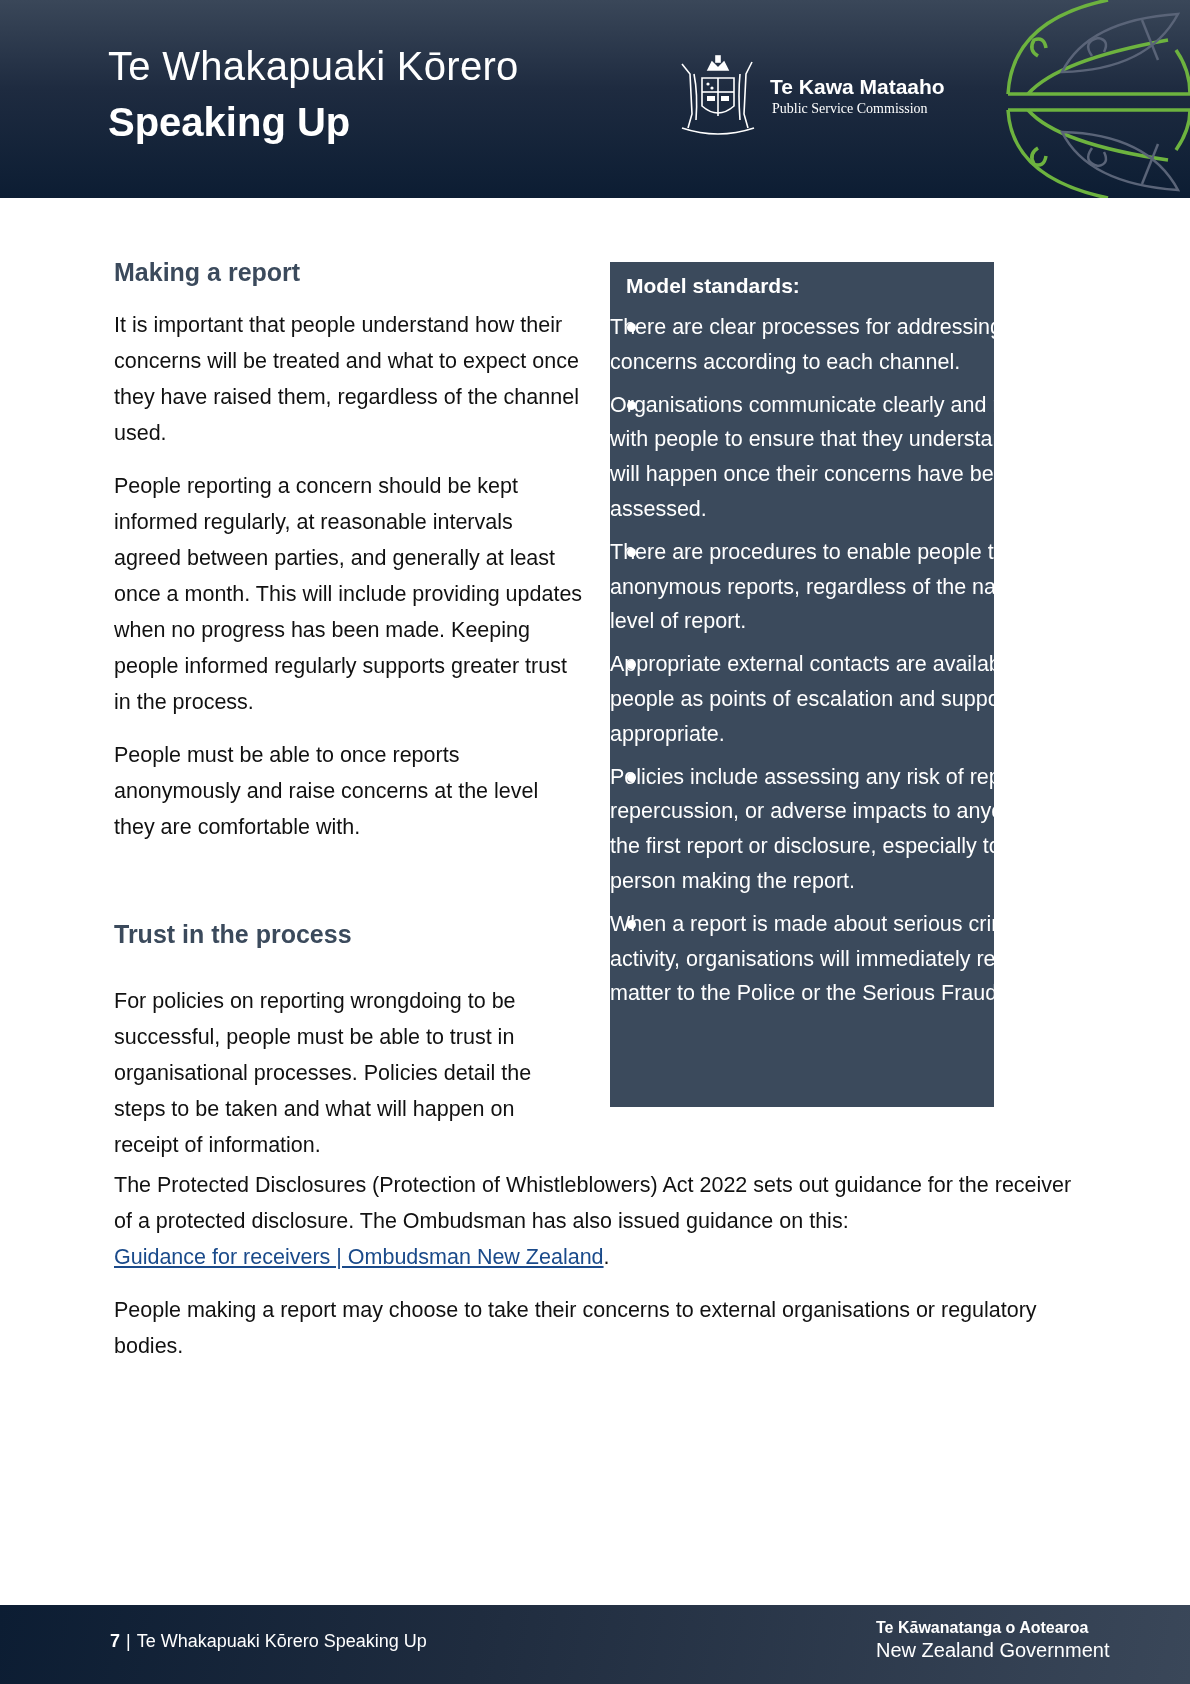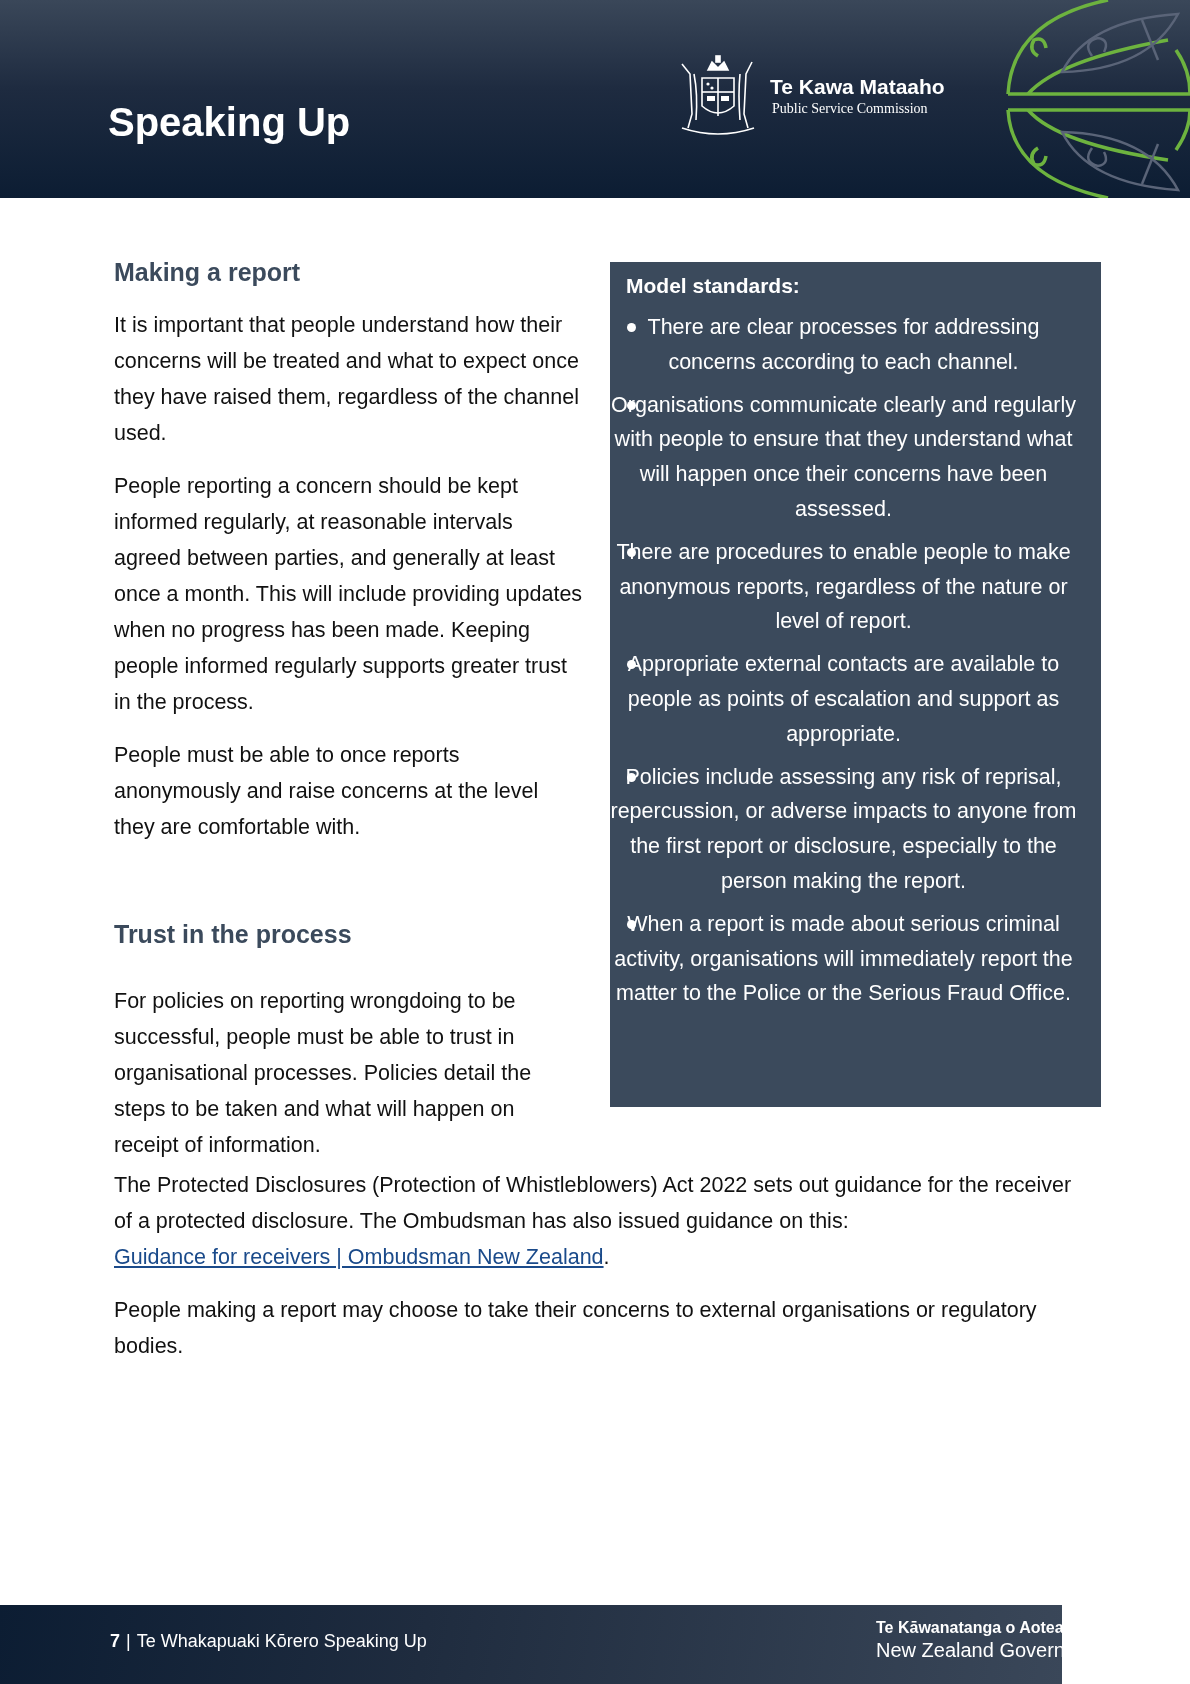--- a/index.html
+++ b/index.html
@@ -35,61 +35,62 @@
 
   .h2 {
     position: absolute; font-size: 25px; font-weight: bold; color: #3b4a5c; white-space: nowrap;
   }
   .para {
     position: absolute; font-size: 21.5px; line-height: 36px; color: #111111; margin: 0;
   }
   .left-col { left: 114px; width: 470px; }
 
   .box {
-    position: absolute; left: 610px; top: 262px; width: 491px; height: 845px;
-    background: #3b4a5c; color: #ffffff; text-align: center;
+    position: absolute; left: 610px; top: 262px; width: 384px; height: 845px;
+    background: #3b4a5c; color: #ffffff;
   }
   .box-title {
     position: absolute; left: 16px; top: 12px; font-size: 21px; font-weight: bold; white-space: nowrap;
   }
   .box-list {
     position: absolute; left: 0; top: 48px; width: 477px; margin: 0; padding: 0; list-style: none;
   }
   .box-item {
     position: relative; padding-right: 10px;
     font-size: 21.5px; line-height: 34.8px; margin-bottom: 8px;
   }
   .bullet {
     position: absolute; left: 17px; top: 13px; width: 9px; height: 9px; border-radius: 50%;
     background: #ffffff;
   }
 
   .full { left: 114px; width: 960px; }
   .link { color: #1a4a8a; text-decoration: underline; cursor: pointer; }
 
   .footer {
-    position: absolute; left: 0; top: 1605px; width: 1062px; height: 79px;
+    position: absolute; left: 0; top: 1605px; width: 1190px; height: 79px;
     background: linear-gradient(100deg, #0c1d33 0%, #1f2c3f 40%, #3a4759 100%);
   }
   .footer-left {
     position: absolute; left: 110px; top: 26px; font-size: 18px; color: #ffffff; white-space: nowrap;
   }
   .footer-left .num { font-weight: bold; }
   .footer-left .sep { margin: 0 6px; }
   .footer-right-1 {
     position: absolute; left: 876px; top: 14px; font-size: 16px; font-weight: bold; color: #ffffff; white-space: nowrap;
   }
   .footer-right-2 {
     position: absolute; left: 876px; top: 34px; font-size: 20px; color: #ffffff; white-space: nowrap;
   }
 </style>
 </head>
 <body>
 
 <div class="header">
+  <div class="title-1">Te Whakapuaki Kōrero</div>
   <div class="title-2">Speaking Up</div>
 
   <svg class="crest" viewBox="0 0 92 86">
     <g fill="none" stroke="#ffffff" stroke-width="1.6">
       <path d="M36 16 L40 8 L46 14 L52 8 L56 16 Z" fill="#ffffff"></path>
       <rect x="44" y="2" width="4" height="6" fill="#ffffff"></rect>
       <path d="M30 24 L62 24 L62 52 Q46 66 30 52 Z"></path>
       <line x1="46" y1="24" x2="46" y2="62"></line>
       <line x1="30" y1="38" x2="62" y2="38"></line>
       <path d="M10 10 L18 20 L20 60 L16 74"></path>

